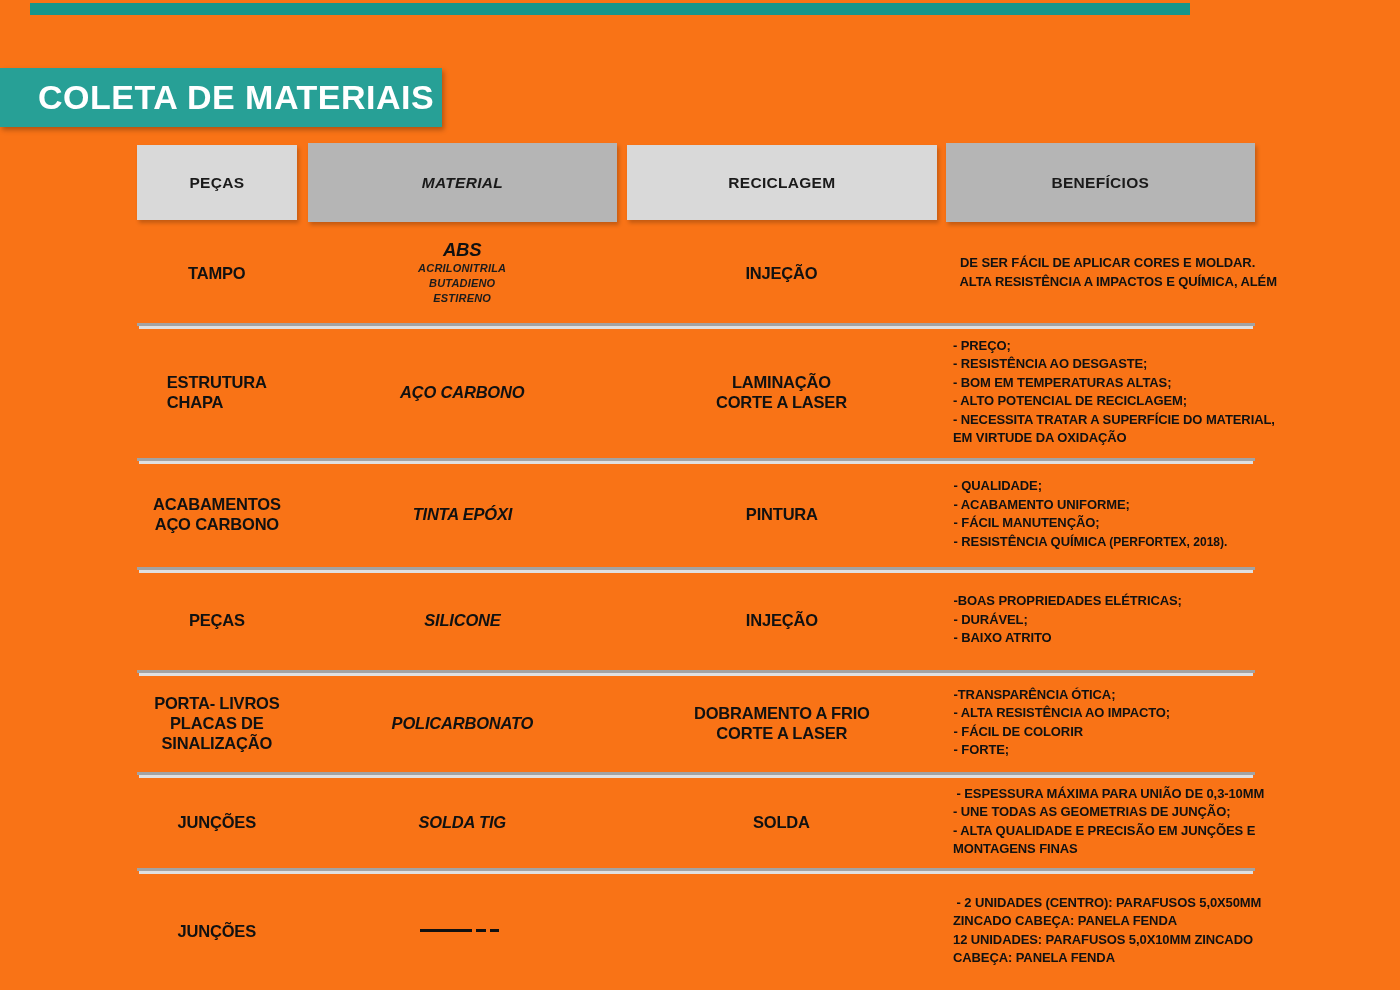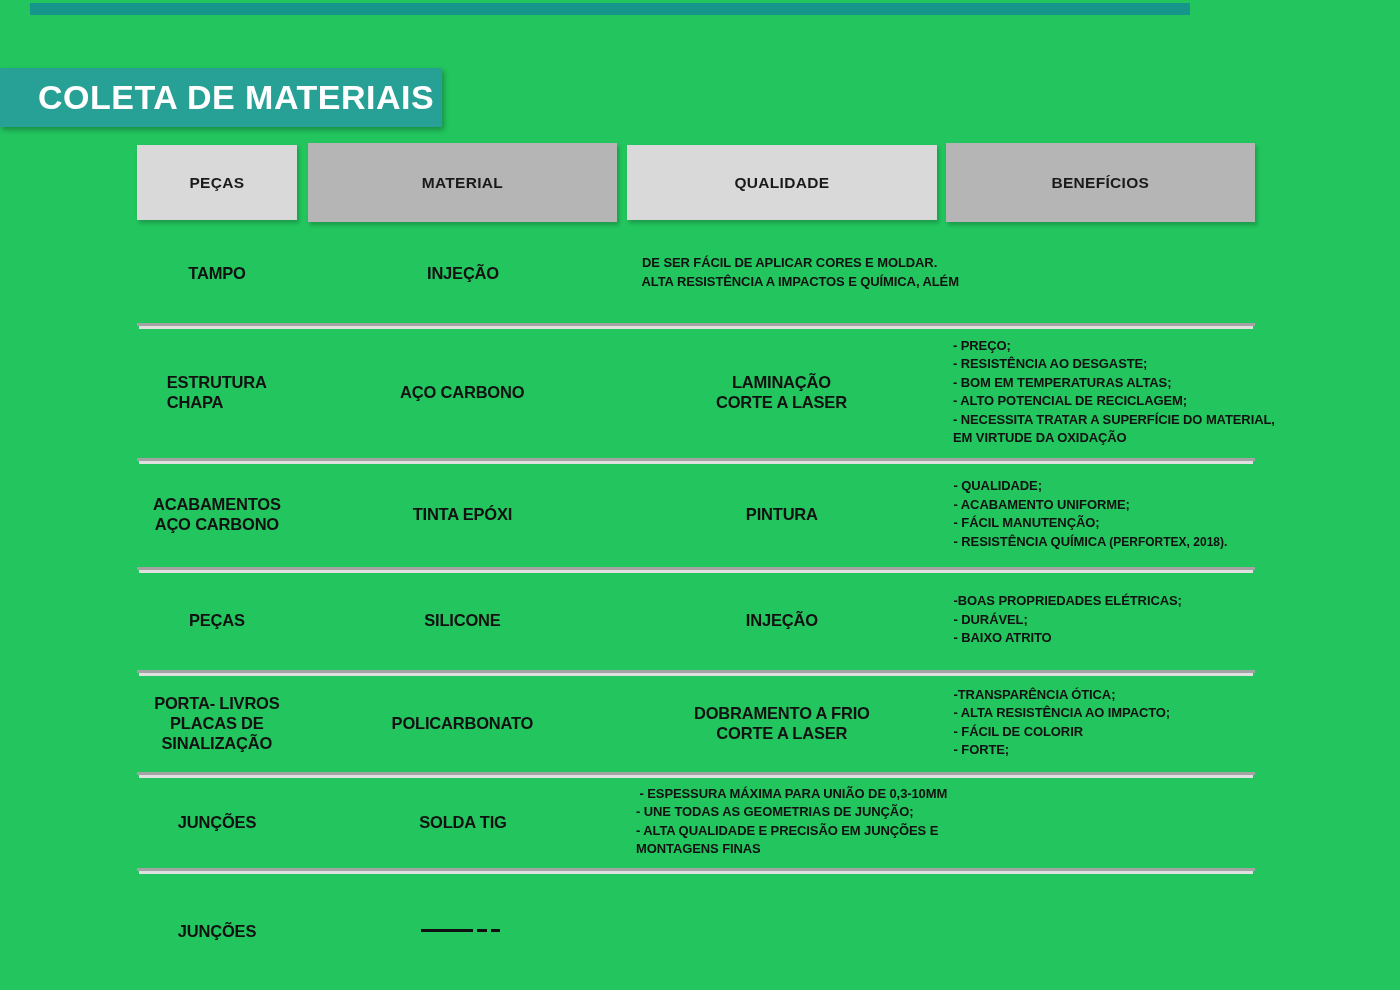--- a/index.html
+++ b/index.html
@@ -1,35 +1,35 @@
 <!DOCTYPE html>
 <html style="--teal: #27A096; --teal-bar: #16968B; --header-light: #D9D9D9; --header-dark: #B5B5B5; --divider: #A3A3A3; --divider-light: #E0E0E0; --ink: #111111;"><head>
 <meta charset="utf-8">
 <style>
   :root{
     --teal:#27A096; --teal-bar:#16968B;
     --header-light:#D9D9D9; --header-dark:#B5B5B5;
     --divider:#A3A3A3; --divider-light:#E0E0E0; --ink:#111111;
   }
   html,body{margin:0;padding:0;background:#ffffff;}
-  .page{position:relative;width:1400px;height:990px;background:#22c55e;overflow:hidden;
+  .page{position:relative;width:1400px;height:990px;background:#f97316;overflow:hidden;
         font-family:"Liberation Sans",sans-serif;color:var(--ink);}
   .top-bar{position:absolute;left:30px;top:3px;width:1160px;height:12px;background:var(--teal-bar);}
   .title-block{position:absolute;left:0;top:68px;width:442px;height:59px;background:var(--teal);
         box-shadow:2px 3px 5px rgba(0,0,0,.28);display:flex;align-items:center;
         padding-left:38px;box-sizing:border-box;}
   .title-block .title-text{color:#ffffff;font-size:34px;font-weight:bold;letter-spacing:.5px;white-space:nowrap;}
   .table-wrap{position:absolute;left:137px;top:143px;width:1118px;}
   .header-row{display:flex;height:79px;align-items:flex-start;}
   .hcell{display:flex;align-items:center;justify-content:center;font-weight:bold;font-size:15.5px;
         letter-spacing:.3px;color:#1a1a1a;box-shadow:2px 3px 4px rgba(0,0,0,.22);box-sizing:border-box;}
   .hcell.light{height:75px;margin-top:2px;background:var(--header-light);}
   .hcell.dark{height:79px;background:var(--header-dark);}
   .w1{width:160px;margin-right:11px;}
-  .w2{width:310px;margin-right:10px;}
+  .w2{width:310px;margin-right:10px;font-style:italic;}
   .w3{width:310px;margin-right:9px;}
   .w4{width:310px;margin-right:0;}
   .rows{width:1118px;}
   .row{display:flex;box-sizing:border-box;border-bottom:3px solid var(--divider);
         box-shadow:0 5px 0 -2px var(--divider-light);}
   .row:last-child{border-bottom:none;box-shadow:none;}
   .rows .row:nth-child(1){height:104px;}
   .rows .row:nth-child(2){height:135px;}
   .rows .row:nth-child(3){height:109px;}
   .rows .row:nth-child(4){height:103px;}
@@ -54,28 +54,36 @@
 
 <div class="page">
   <div class="top-bar"></div>
   <div class="title-block">
     <span class="title-text">COLETA DE MATERIAIS</span>
   </div>
   <div class="table-wrap">
     <div class="header-row">
         <div class="hcell light w1">PEÇAS</div>
         <div class="hcell dark w2">MATERIAL</div>
-        <div class="hcell light w3">QUALIDADE</div>
+        <div class="hcell light w3">RECICLAGEM</div>
         <div class="hcell dark w4">BENEFÍCIOS</div>
       </div>
     <div class="rows">
         <div class="row">
           <div class="cell c1 w1">
             <div class="stack">
               <div class="main-line">TAMPO</div>
+            </div>
+          </div>
+          <div class="cell c2 w2">
+            <div class="stack">
+              <div class="mat-main">ABS</div>
+              <div class="mat-sub">ACRILONITRILA</div>
+              <div class="mat-sub">BUTADIENO</div>
+              <div class="mat-sub">ESTIRENO</div>
             </div>
           </div>
           <div class="cell c3 w3">
             <div class="stack">
               <div class="main-line">INJEÇÃO</div>
             </div>
           </div>
           <div class="cell c4 w4">
             <div class="stack left">
               <div class="benefit-line">  DE SER FÁCIL DE APLICAR CORES E MOLDAR.</div>
@@ -194,37 +202,50 @@
           <div class="cell c1 w1">
             <div class="stack">
               <div class="main-line">JUNÇÕES</div>
             </div>
           </div>
           <div class="cell c2 w2">
             <div class="stack">
               <div class="main-line">SOLDA TIG</div>
             </div>
           </div>
+          <div class="cell c3 w3">
+            <div class="stack">
+              <div class="main-line">SOLDA</div>
+            </div>
+          </div>
           <div class="cell c4 w4">
             <div class="stack left">
               <div class="benefit-line"> - ESPESSURA MÁXIMA PARA UNIÃO DE 0,3-10MM</div>
               <div class="benefit-line">- UNE TODAS AS GEOMETRIAS DE JUNÇÃO;</div>
               <div class="benefit-line">- ALTA QUALIDADE E PRECISÃO EM JUNÇÕES E</div>
               <div class="benefit-line">MONTAGENS FINAS</div>
             </div>
           </div>
         </div>
         <div class="row">
           <div class="cell c1 w1">
             <div class="stack">
               <div class="main-line">JUNÇÕES</div>
             </div>
           </div>
           <div class="cell c2 w2">
             <span class="dash-line"></span>
           </div>
           <div class="cell c3 w3">
             <div class="stack"></div>
+          </div>
+          <div class="cell c4 w4">
+            <div class="stack left">
+              <div class="benefit-line"> - 2 UNIDADES (CENTRO): PARAFUSOS 5,0X50MM</div>
+              <div class="benefit-line">ZINCADO CABEÇA: PANELA FENDA</div>
+              <div class="benefit-line">12 UNIDADES: PARAFUSOS 5,0X10MM ZINCADO</div>
+              <div class="benefit-line">CABEÇA: PANELA FENDA</div>
+            </div>
           </div>
         </div>
       </div>
   </div>
 </div>
 
 </body></html>

